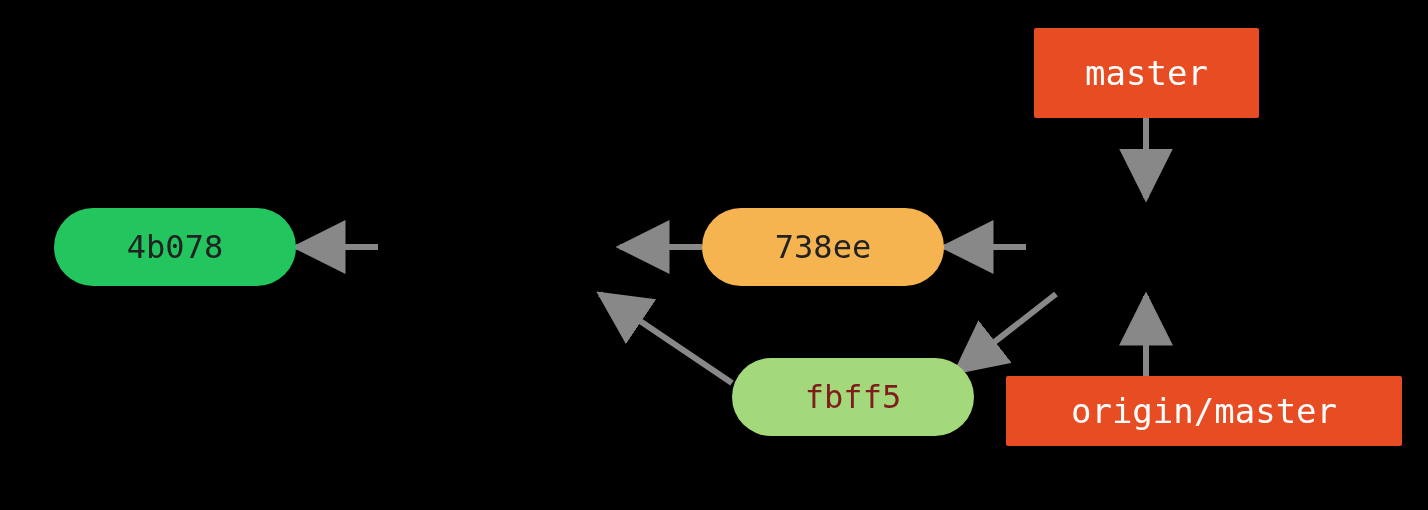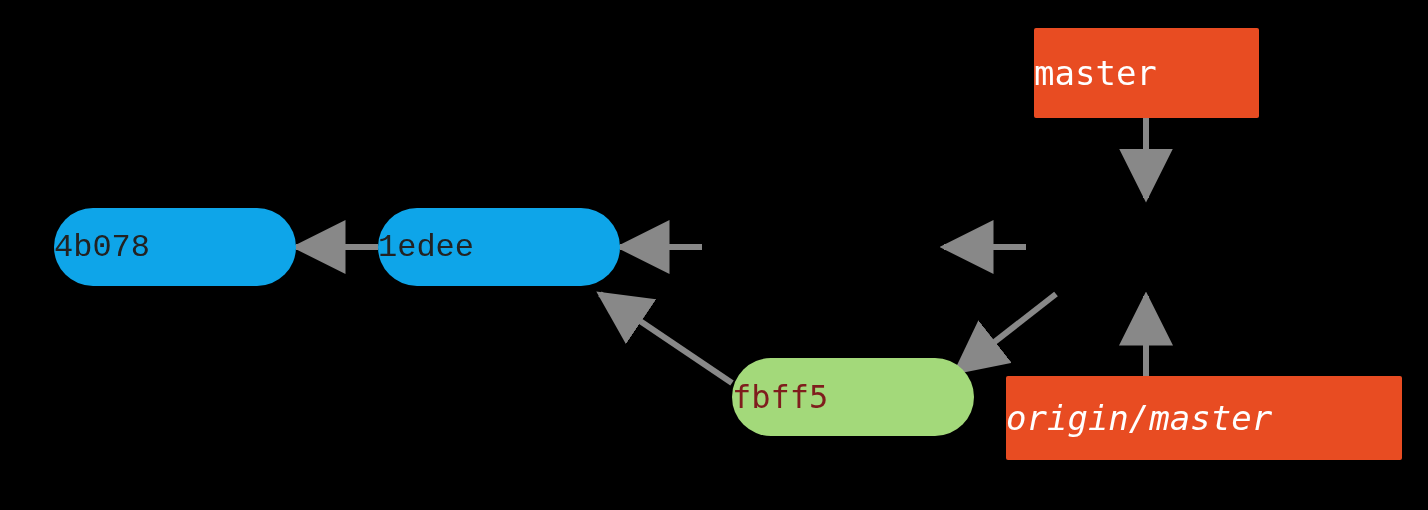--- a/index.html
+++ b/index.html
@@ -13,29 +13,29 @@
   .canvas {
     position: relative;
     width: 1428px;
     height: 510px;
     font-family: "DejaVu Sans Mono", "Menlo", "Consolas", monospace;
   }
   .node {
     position: absolute;
     display: flex;
     align-items: center;
-    justify-content: flex-start;
+    justify-content: center;
     font-size: 32px;
     box-sizing: border-box;
   }
   .commit {
     border-radius: 999px;
     height: 78px;
   }
-  .commit.gray   { background: #0ea5e9; color: #222; font-family: Liberation Mono, monospace; }
+  .commit.gray   { background: #22c55e; color: #222; }
   .commit.orange { background: #f6b451; color: #222; }
   .commit.green  { background: #a3d97a; color: #7f1d1d; }
   .ref {
     background: #e84c22;
     color: #fff;
     font-size: 34px;
     border-radius: 2px;
   }
   svg.arrows {
     position: absolute;
@@ -63,31 +63,31 @@
       <line x1="1056" y1="294" x2="956" y2="372"></line>
       <line x1="1146" y1="118" x2="1146" y2="198"></line>
       <line x1="1146" y1="376" x2="1146" y2="296"></line>
     </g>
   </svg>
 
   <div class="node commit gray" style="left:54px;  top:208px; width:242px;">
     <span>4b078</span>
   </div>
 
-  <div class="node commit gray" style="left:378px; top:208px; width:242px;">
-    <span>1edee</span>
+
+  <div class="node commit orange" style="left:702px; top:208px; width:242px;">
+    <span>738ee</span>
   </div>
-
 
 
   <div class="node commit green" style="left:732px; top:358px; width:242px;">
     <span>fbff5</span>
   </div>
 
   <div class="node ref" style="left:1034px; top:28px; width:225px; height:90px;">
     <span>master</span>
   </div>
 
-  <div class="node ref" style="left:1006px; top:376px; width:396px; height:84px;font-style:italic;">
+  <div class="node ref" style="left:1006px; top:376px; width:396px; height:70px;">
     <span>origin/master</span>
   </div>
 
 </div>
 
 </body></html>

